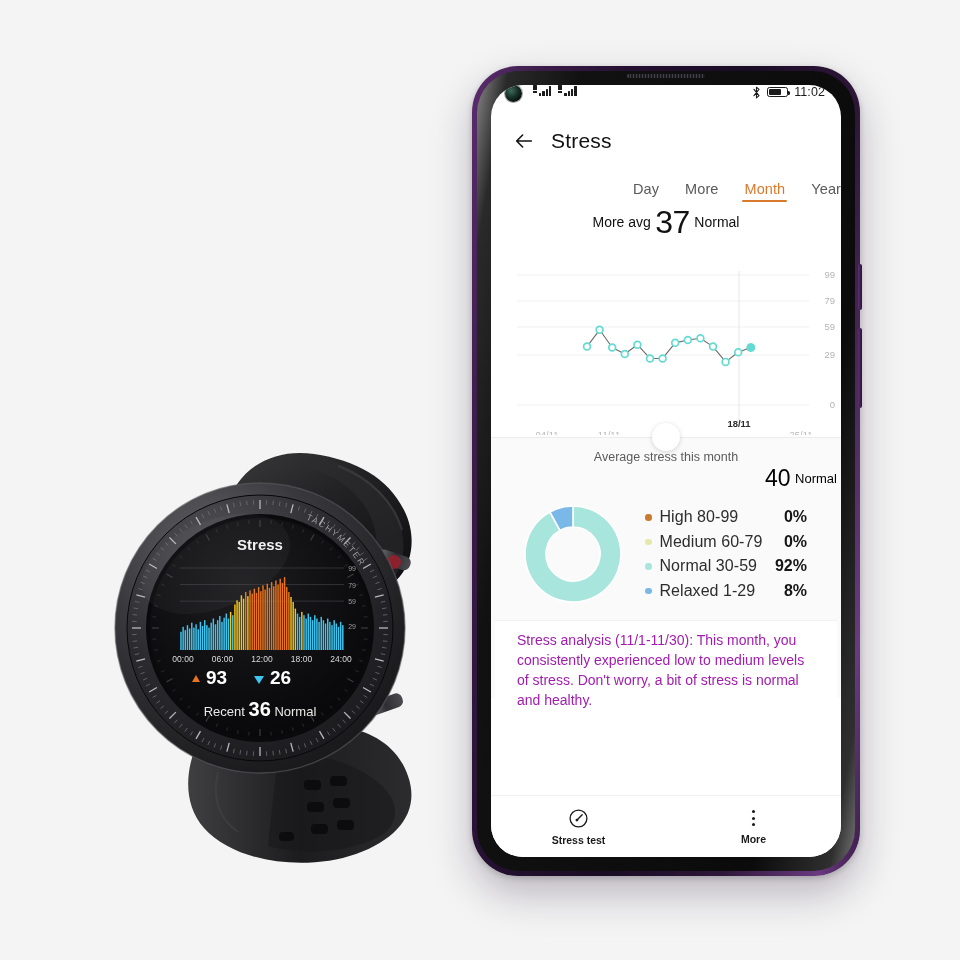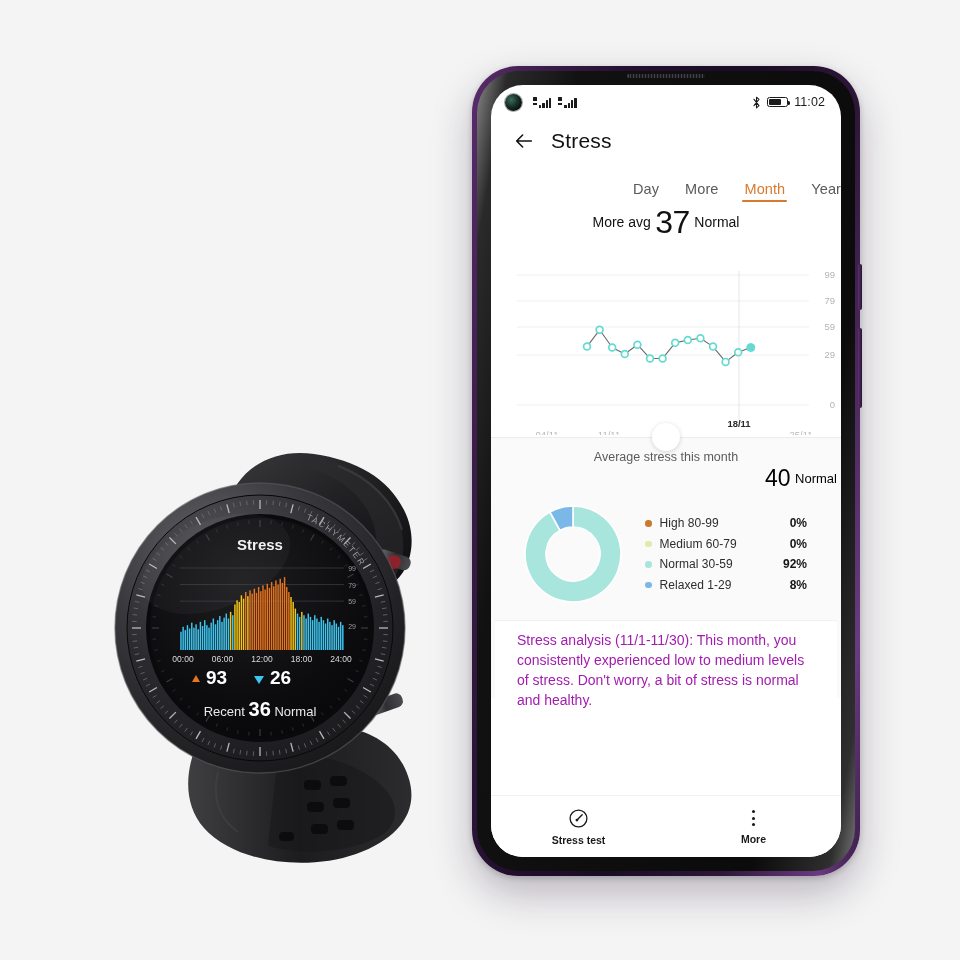--- a/index.html
+++ b/index.html
@@ -39,21 +39,21 @@
   
   .side-btn {
     position: absolute; right: -2px; width: 4px; border-radius: 3px;
     background: linear-gradient(90deg,#5d3272,#2a1334);
   }
   #btn-power { top: 198px; height: 46px; }
   #btn-vol   { top: 262px; height: 80px; }
 
   
   #statusbar {
-    height: 34px; display: flex; align-items: center;
+    height: 34px; display: flex; align-items: flex-start;
     padding: 0 16px 0 14px; font-size: 11.5px; color: #1b1b1b;
   }
   #punch-hole {
     width: 17px; height: 17px; border-radius: 50%;
     background: radial-gradient(circle at 36% 34%, #3d6b5c 0%, #18322a 42%, #060b09 78%);
     box-shadow: 0 0 0 1px rgba(0,0,0,.35);
     flex: 0 0 auto;
   }
   #status-left { display: flex; align-items: center; gap: 13px; margin-left: 17px; }
   .signal { display: flex; align-items: flex-end; gap: 1.2px; height: 11px; }
@@ -120,21 +120,21 @@
   
   #lower { background: #fafafa; padding: 12px 4px 0; }
   #avg-month-title { text-align: center; font-size: 12.5px; color: #5b5b5b; }
   #avg-month-val { text-align: right; margin-top: 1px; color: #000000; }
   #avg-month-val .big { font-size: 23px; }
   #avg-month-val .st { font-size: 13px; vertical-align: 3px; }
 
   #donut-row { display: flex; align-items: center; padding: 8px 18px 10px 24px; gap: 14px; }
   #donut { flex: 0 0 auto; }
   #legend { flex: 1 1 auto; display: flex; flex-direction: column; gap: 6.5px; padding-left: 4px; }
-  .leg-row { display: flex; align-items: center; font-size: 12px; color: #2d2d2d; }
+  .leg-row { display: flex; align-items: center; font-size: 16px; color: #2d2d2d; }
   .leg-dot { width: 6.5px; height: 6.5px; border-radius: 50%; margin-right: 8px; flex:0 0 auto; }
   .leg-name { flex: 1 1 auto; letter-spacing: .05px; }
   .leg-pct { font-weight: bold; color: #161616; min-width: 34px; text-align: right; padding-right: 12px;}
 
   #analysis {
     padding: 10px 22px 0; font-size: 14px; line-height: 1.42; color: #a21caf;
     background: #fff; border-top: 1px solid #f1f1f1; margin-top: 2px;
     height: 78px;
   }
 

